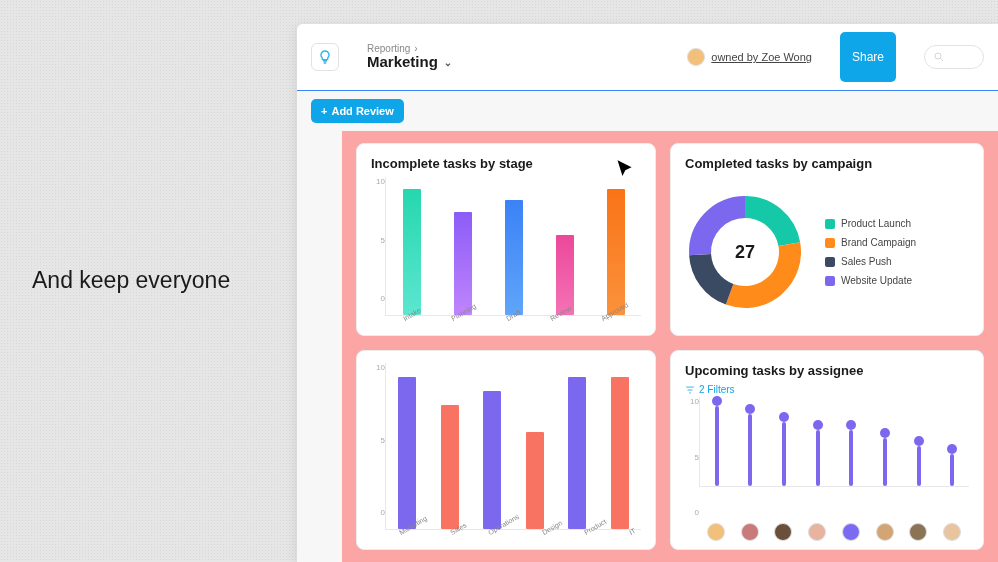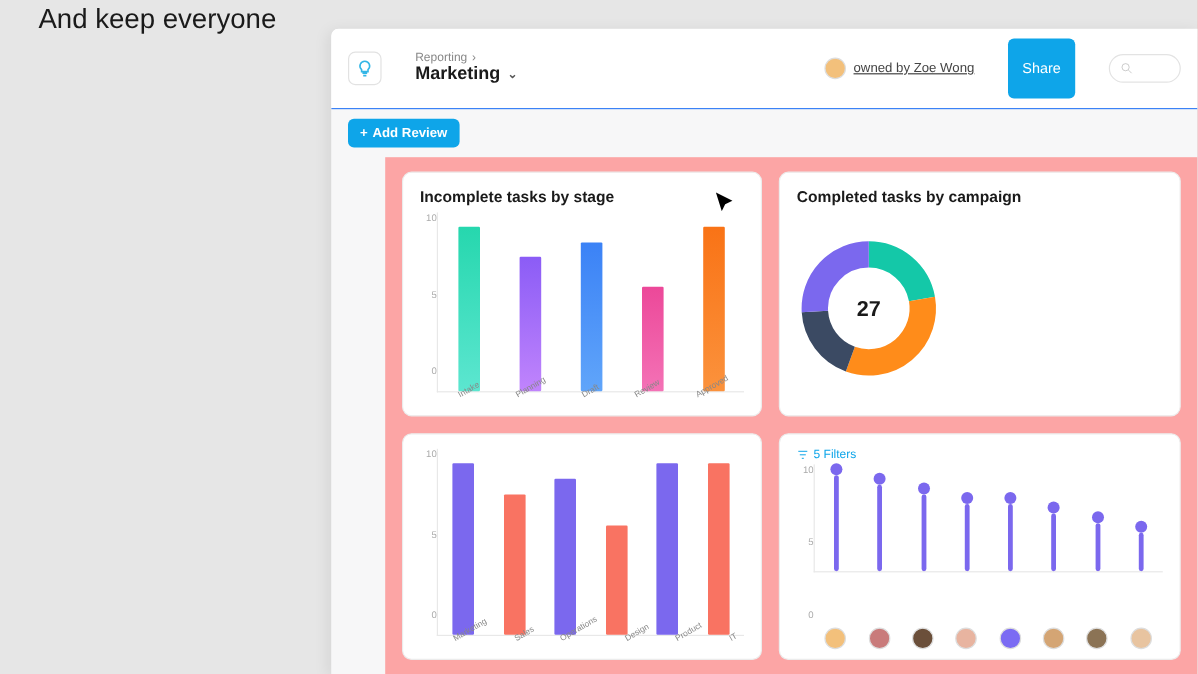--- a/index.html
+++ b/index.html
@@ -7,23 +7,23 @@
     width: 998px; height: 562px;
     font-family: -apple-system, BlinkMacSystemFont, "Segoe UI", Helvetica, Arial, sans-serif;
     background: #e6e6e6;
     background-image: radial-gradient(#d8d8d8 0.5px, transparent 0.5px);
     background-size: 3px 3px;
     display: flex;
     overflow: hidden;
     color: #1a1a1a;
   }
   .left-panel {
-    width: 276px;
-    display: flex;
-    align-items: flex-start;
+    width: 297px;
+    display: flex;
+    align-items: center;
     padding: 0 24px 0 32px;
   }
   .hero-text {
     font-size: 23px;
     font-weight: 500;
     line-height: 1.35;
   }
   .app-window {
     flex: 1;
     background: #f7f7f8;
@@ -212,20 +212,38 @@
       <div class="donut-wrap">
         <div class="donut">
           <svg id="donut-svg" width="120" height="120" viewBox="0 0 120 120">
               <path d="M 60 15 A 45 45 0 0 1 104.31634888554936 52.185832004988136" stroke="#14c8a8" stroke-width="22" fill="none"></path>
               <path d="M 104.31634888554936 52.185832004988136 A 45 45 0 0 1 44.60909355034491 102.28616793536588" stroke="#ff8c1a" stroke-width="22" fill="none"></path>
               <path d="M 44.60909355034491 102.28616793536588 A 45 45 0 0 1 15.07613287779293 62.61651730097141" stroke="#3b4a63" stroke-width="22" fill="none"></path>
               <path d="M 15.07613287779293 62.61651730097141 A 45 45 0 0 1 59.99999999999999 15" stroke="#7b68ee" stroke-width="22" fill="none"></path>
             </svg>
           <div class="donut-center">27</div>
         </div>
+        <div class="legend" id="donut-legend">
+            <div class="legend-row">
+              <span class="swatch" style="background: rgb(20, 200, 168);"></span>
+              <span>Product Launch</span>
+            </div>
+            <div class="legend-row">
+              <span class="swatch" style="background: rgb(255, 140, 26);"></span>
+              <span>Brand Campaign</span>
+            </div>
+            <div class="legend-row">
+              <span class="swatch" style="background: rgb(59, 74, 99);"></span>
+              <span>Sales Push</span>
+            </div>
+            <div class="legend-row">
+              <span class="swatch" style="background: rgb(123, 104, 238);"></span>
+              <span>Website Update</span>
+            </div>
+          </div>
       </div>
     </div>
 
     <div class="card">
       <div class="bar-chart" id="chart-team">
           <div class="y-axis">
             <span>10</span>
             <span>5</span>
             <span>0</span>
           </div>
@@ -244,25 +262,26 @@
               <span>Operations</span>
               <span>Design</span>
               <span>Product</span>
               <span>IT</span>
             </div>
           </div>
         </div>
     </div>
 
     <div class="card">
+      <div class="card-title">Upcoming tasks by assignee</div>
       <div class="filter-link">
         <svg width="10" height="10" viewBox="0 0 24 24" fill="none" stroke="currentColor" stroke-width="2">
             <path d="M3 5h18M6 12h12M10 19h4"></path>
           </svg>
-        <span>5 Filters</span>
+        <span>2 Filters</span>
       </div>
       <div class="lolli-plot" id="chart-assignee">
           <div class="y-axis" style="padding-bottom: 0px;">
             <span>10</span>
             <span>5</span>
             <span>0</span>
           </div>
           <div class="lolli-area">
             <div class="lolli">
               <div class="dot"></div>

